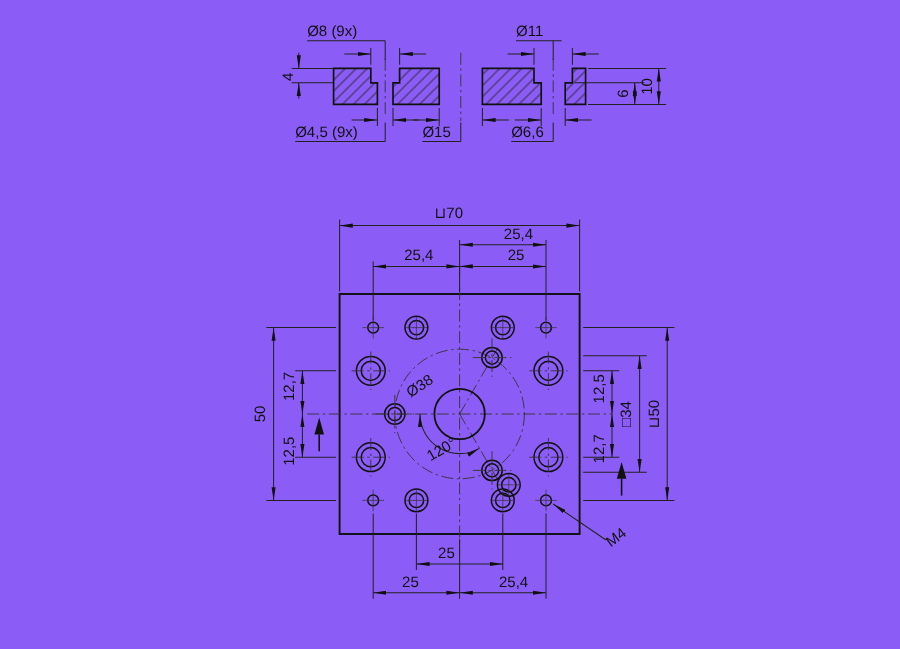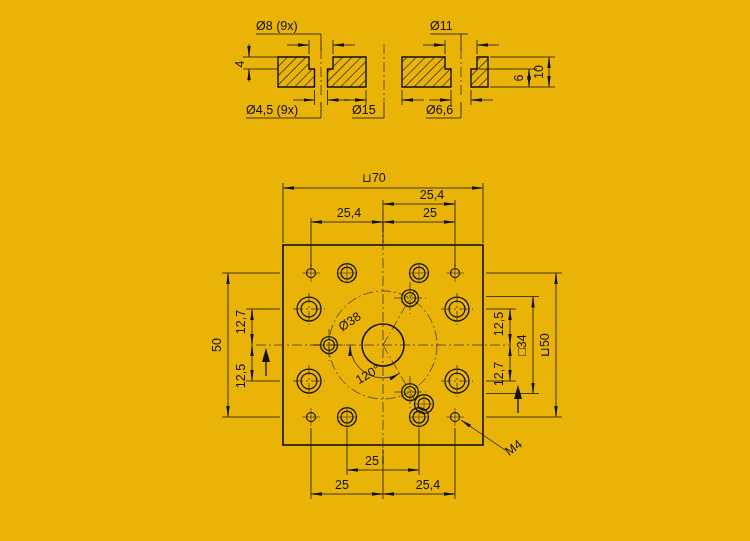--- a/index.html
+++ b/index.html
@@ -1,16 +1,16 @@
 <!DOCTYPE html>
 <html><head>
 <meta charset="utf-8">
 <style>
   html,body{margin:0;padding:0;background:#ffffff;}
-  .stage{width:750px;height:541px;background:#eab308;overflow:hidden;}
+  .stage{width:750px;height:541px;background:#8b5cf6;overflow:hidden;}
   svg{display:block;}
   .cut{fill:url(#hatch);stroke:#111;stroke-width:1.4;}
   .ol{fill:none;stroke:#111;stroke-width:1.6;}
   .hl{fill:none;stroke:#111;stroke-width:1.25;}
   .thk{fill:none;stroke:#111;stroke-width:1.5;}
   .cl{fill:none;stroke:#333;stroke-width:.75;stroke-dasharray:10 3 2 3;}
   .dl{fill:none;stroke:#222;stroke-width:.85;}
   .dim{font:12.5px "Liberation Sans","DejaVu Sans",sans-serif;fill:#111;}
   .solid{fill:#111;stroke:none;}
 </style>

